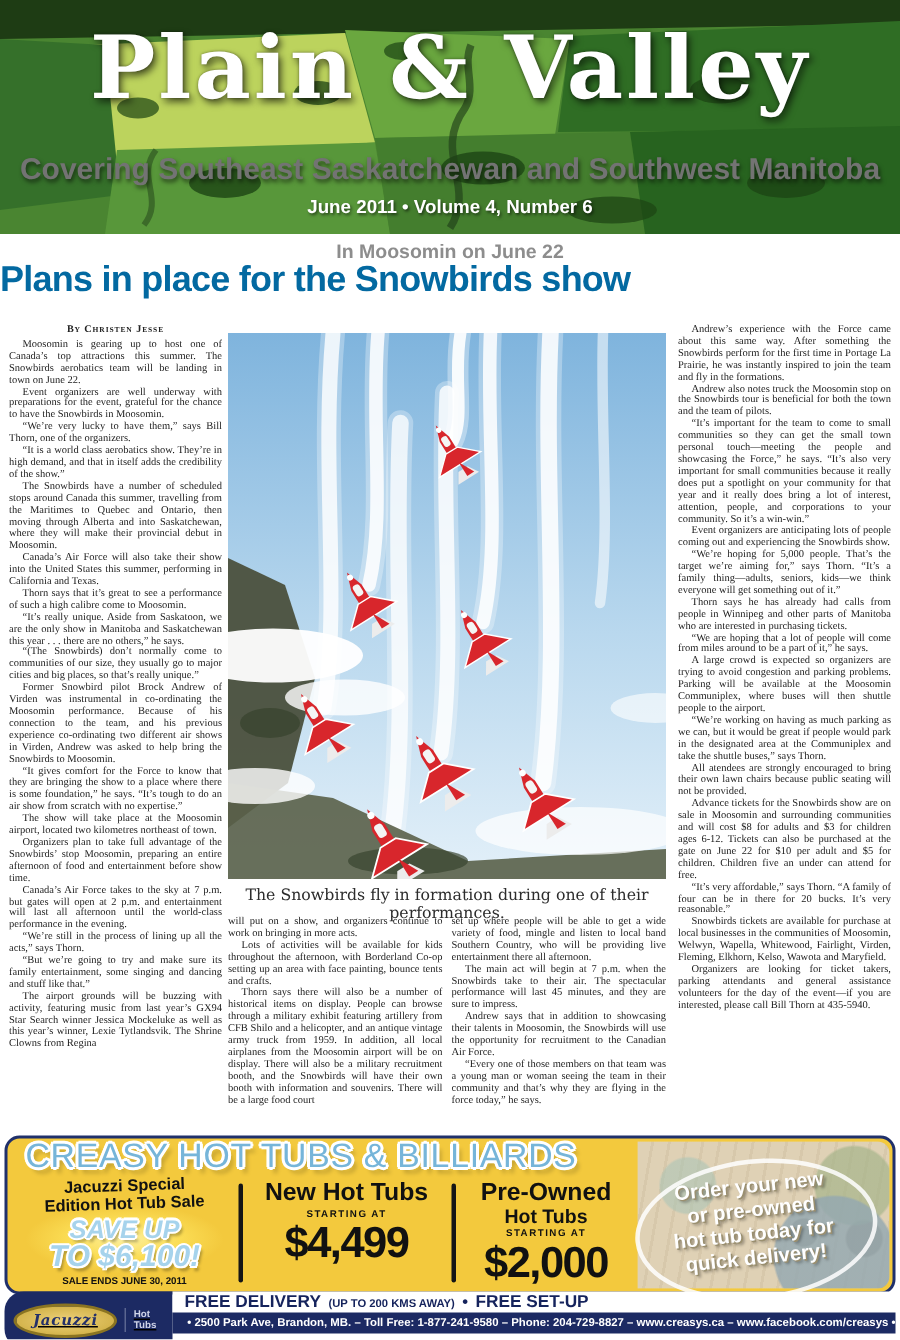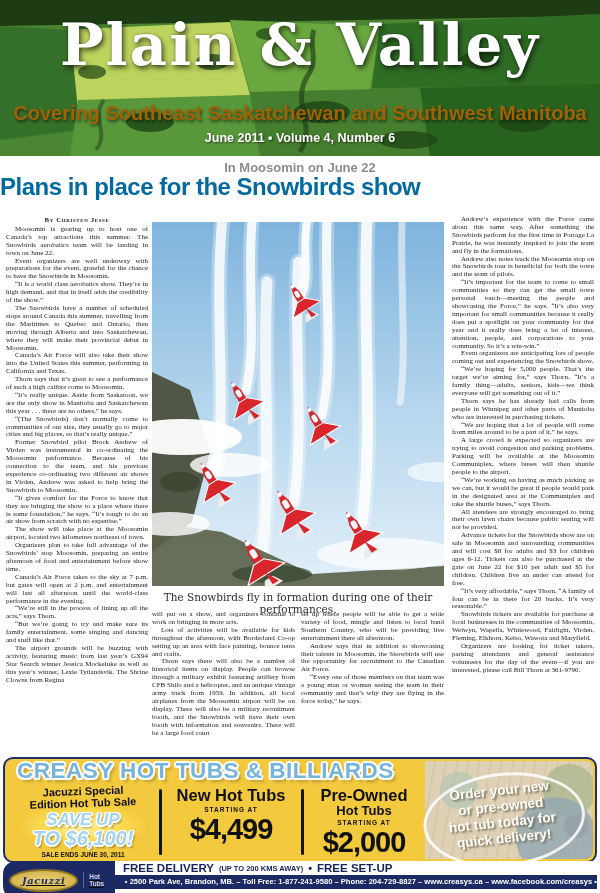--- a/index.html
+++ b/index.html
@@ -6,21 +6,21 @@
   .page{position:relative;width:600px;height:893px;background:#fff;overflow:hidden;
         font-family:"Liberation Serif",serif;-webkit-font-smoothing:antialiased;}
 
   
   .masthead{position:absolute;left:0;top:0;width:600px;height:156px;overflow:hidden;}
   .masthead svg{display:block;width:600px;height:156px;}
   .mast-title{position:absolute;left:0;top:2px;width:100%;text-align:center;
       font-family:"DejaVu Serif",serif;font-weight:bold;font-size:58px;line-height:1.5;
       color:#fff;letter-spacing:2px;text-shadow:2px 3px 5px rgba(0,0,0,.6),0 0 2px rgba(0,0,0,.4);}
   .mast-sub{position:absolute;left:0;top:102px;width:100%;text-align:center;
-      font-family:"Liberation Sans",sans-serif;font-weight:bold;font-size:20px;color:#a16207;
+      font-family:"Liberation Sans",sans-serif;font-weight:bold;font-size:20px;color:#737373;
       text-shadow:1px 2px 3px rgba(0,0,0,.55);}
   .mast-date{position:absolute;left:0;top:131px;width:100%;text-align:center;
       font-family:"Liberation Sans",sans-serif;font-weight:bold;font-size:12.5px;color:#fff;
       text-shadow:1px 1px 2px rgba(0,0,0,.55);}
 
   
   .kicker{position:absolute;left:0;top:160px;width:100%;text-align:center;
       font-family:"Liberation Sans",sans-serif;font-weight:bold;font-size:13px;color:#8d8d8d;}
   .headline{position:absolute;left:0;top:173px;width:100%;
       font-family:"Liberation Sans",sans-serif;font-weight:bold;font-size:24px;
@@ -52,21 +52,21 @@
   .ad-photo{position:absolute;right:2px;top:2px;width:168px;height:98px;border-radius:0 8px 8px 0;
       background:
         radial-gradient(circle at 78% 78%, rgba(95,135,168,.8) 0 26%, rgba(95,135,168,0) 27%),
         radial-gradient(circle at 86% 30%, rgba(125,155,109,.7) 0 16%, rgba(125,155,109,0) 17%),
         radial-gradient(circle at 20% 30%, rgba(127,179,176,.55) 0 12%, rgba(127,179,176,0) 13%),
         radial-gradient(circle at 66% 62%, rgba(107,90,74,.8) 0 7%, rgba(107,90,74,0) 8%),
         radial-gradient(circle at 90% 66%, rgba(107,90,74,.8) 0 7%, rgba(107,90,74,0) 8%),
         repeating-linear-gradient(100deg,#d4c6ae 0 9px,#c8b89e 9px 11px);}
   .ad-photo:after{content:"";position:absolute;inset:0;background:rgba(244,230,195,.35);
       border-radius:0 8px 8px 0;}
-  .ad-title{position:absolute;left:14px;top:1px;width:440px;font-weight:700;font-size:22.5px;
+  .ad-title{position:absolute;left:14px;top:1px;width:440px;font-weight:400;font-size:22.5px;
       letter-spacing:.5px;color:#76b5d9;white-space:nowrap;
       text-shadow:-2px 0 #fff,2px 0 #fff,0 -2px #fff,0 2px #fff,-1.5px -1.5px #fff,
         1.5px -1.5px #fff,-1.5px 1.5px #fff,1.5px 1.5px #fff,3px 4px 3px rgba(0,0,0,.25);}
   .promo{position:absolute;left:6px;top:28px;width:148px;height:74px;text-align:center;}
   .promo-l1{font-weight:900;font-size:11px;color:#111;transform:rotate(-2deg);}
   .promo-l2{font-weight:900;font-size:11px;color:#111;transform:rotate(-2deg);}
   .burst{position:absolute;left:8px;top:18px;width:132px;height:46px;
       background:radial-gradient(closest-side,#fdf0a0,#fbdd55 55%,rgba(251,221,85,0));}
   .saveup{position:relative;margin-top:2px;font-weight:900;font-style:italic;color:#a6d3ec;
       text-shadow:-1.5px 0 #fff,1.5px 0 #fff,0 -1.5px #fff,0 1.5px #fff,
@@ -140,20 +140,21 @@
   </div>
 
   <div class="kicker">In Moosomin on June 22</div>
   <div class="headline">Plans in place for the Snowbirds show</div>
 
   <div class="col" id="col1">
     <div class="byline">By Christen Jesse</div>
     <div>
         <p>Moosomin is gearing up to host one of Canada’s top attractions this summer. The Snowbirds aerobatics team will be landing in town on June 22.</p>
         <p>Event organizers are well underway with preparations for the event, grateful for the chance to have the Snowbirds in Moosomin.</p>
+        <p>“We’re very lucky to have them,” says Bill Thorn, one of the organizers.</p>
         <p>“It is a world class aerobatics show. They’re in high demand, and that in itself adds the credibility of the show.”</p>
         <p>The Snowbirds have a number of scheduled stops around Canada this summer, travelling from the Maritimes to Quebec and Ontario, then moving through Alberta and into Saskatchewan, where they will make their provincial debut in Moosomin.</p>
         <p>Canada’s Air Force will also take their show into the United States this summer, performing in California and Texas.</p>
         <p>Thorn says that it’s great to see a performance of such a high calibre come to Moosomin.</p>
         <p>“It’s really unique. Aside from Saskatoon, we are the only show in Manitoba and Saskatchewan this year . . . there are no others,” he says.</p>
         <p>“(The Snowbirds) don’t normally come to communities of our size, they usually go to major cities and big places, so that’s really unique.”</p>
         <p>Former Snowbird pilot Brock Andrew of Virden was instrumental in co-ordinating the Moosomin performance. Because of his connection to the team, and his previous experience co-ordinating two different air shows in Virden, Andrew was asked to help bring the Snowbirds to Moosomin.</p>
         <p>“It gives comfort for the Force to know that they are bringing the show to a place where there is some foundation,” he says. “It’s tough to do an air show from scratch with no expertise.”</p>
         <p>The show will take place at the Moosomin airport, located two kilometres northeast of town.</p>
         <p>Organizers plan to take full advantage of the Snowbirds’ stop Moosomin, preparing an entire afternoon of food and entertainment before show time.</p>
@@ -168,41 +169,42 @@
     <div>
         <p>will put on a show, and organizers continue to work on bringing in more acts.</p>
         <p>Lots of activities will be available for kids throughout the afternoon, with Borderland Co-op setting up an area with face painting, bounce tents and crafts.</p>
         <p>Thorn says there will also be a number of historical items on display. People can browse through a military exhibit featuring artillery from CFB Shilo and a helicopter, and an antique vintage army truck from 1959. In addition, all local airplanes from the Moosomin airport will be on display. There will also be a military recruitment booth, and the Snowbirds will have their own booth with information and souvenirs. There will be a large food court</p>
       </div>
   </div>
 
   <div class="col" id="col3" data-first-flush="">
     <div>
         <p>set up where people will be able to get a wide variety of food, mingle and listen to local band Southern Country, who will be providing live entertainment there all afternoon.</p>
+        <p>The main act will begin at 7 p.m. when the Snowbirds take to their air. The spectacular performance will last 45 minutes, and they are sure to impress.</p>
         <p>Andrew says that in addition to showcasing their talents in Moosomin, the Snowbirds will use the opportunity for recruitment to the Canadian Air Force.</p>
         <p>“Every one of those members on that team was a young man or woman seeing the team in their community and that’s why they are flying in the force today,” he says.</p>
       </div>
   </div>
 
   <div class="col" id="col4">
     <div>
         <p>Andrew’s experience with the Force came about this same way. After something the Snowbirds perform for the first time in Portage La Prairie, he was instantly inspired to join the team and fly in the formations.</p>
         <p>Andrew also notes truck the Moosomin stop on the Snowbirds tour is beneficial for both the town and the team of pilots.</p>
         <p>“It’s important for the team to come to small communities so they can get the small town personal touch—meeting the people and showcasing the Force,” he says. “It’s also very important for small communities because it really does put a spotlight on your community for that year and it really does bring a lot of interest, attention, people, and corporations to your community. So it’s a win-win.”</p>
         <p>Event organizers are anticipating lots of people coming out and experiencing the Snowbirds show.</p>
         <p>“We’re hoping for 5,000 people. That’s the target we’re aiming for,” says Thorn. “It’s a family thing—adults, seniors, kids—we think everyone will get something out of it.”</p>
         <p>Thorn says he has already had calls from people in Winnipeg and other parts of Manitoba who are interested in purchasing tickets.</p>
         <p>“We are hoping that a lot of people will come from miles around to be a part of it,” he says.</p>
         <p>A large crowd is expected so organizers are trying to avoid congestion and parking problems. Parking will be available at the Moosomin Communiplex, where buses will then shuttle people to the airport.</p>
         <p>“We’re working on having as much parking as we can, but it would be great if people would park in the designated area at the Communiplex and take the shuttle buses,” says Thorn.</p>
         <p>All atendees are strongly encouraged to bring their own lawn chairs because public seating will not be provided.</p>
         <p>Advance tickets for the Snowbirds show are on sale in Moosomin and surrounding communities and will cost $8 for adults and $3 for children ages 6-12. Tickets can also be purchased at the gate on June 22 for $10 per adult and $5 for children. Children five an under can attend for free.</p>
         <p>“It’s very affordable,” says Thorn. “A family of four can be in there for 20 bucks. It’s very reasonable.”</p>
         <p>Snowbirds tickets are available for purchase at local businesses in the communities of Moosomin, Welwyn, Wapella, Whitewood, Fairlight, Virden, Fleming, Elkhorn, Kelso, Wawota and Maryfield.</p>
-        <p>Organizers are looking for ticket takers, parking attendants and general assistance volunteers for the day of the event—if you are interested, please call Bill Thorn at 361-9790.</p>
+        <p>Organizers are looking for ticket takers, parking attendants and general assistance volunteers for the day of the event—if you are interested, please call Bill Thorn at 435-5940.</p>
       </div>
   </div>
 
   <div class="photo">
     <svg viewBox="0 0 292 364" preserveAspectRatio="none">
       <defs>
         <linearGradient id="sky" x1="0" y1="0" x2="0" y2="1">
           <stop offset="0" stop-color="#7fb4dd"></stop>
           <stop offset=".55" stop-color="#b9d8ee"></stop>
           <stop offset="1" stop-color="#e3f0f9"></stop>

